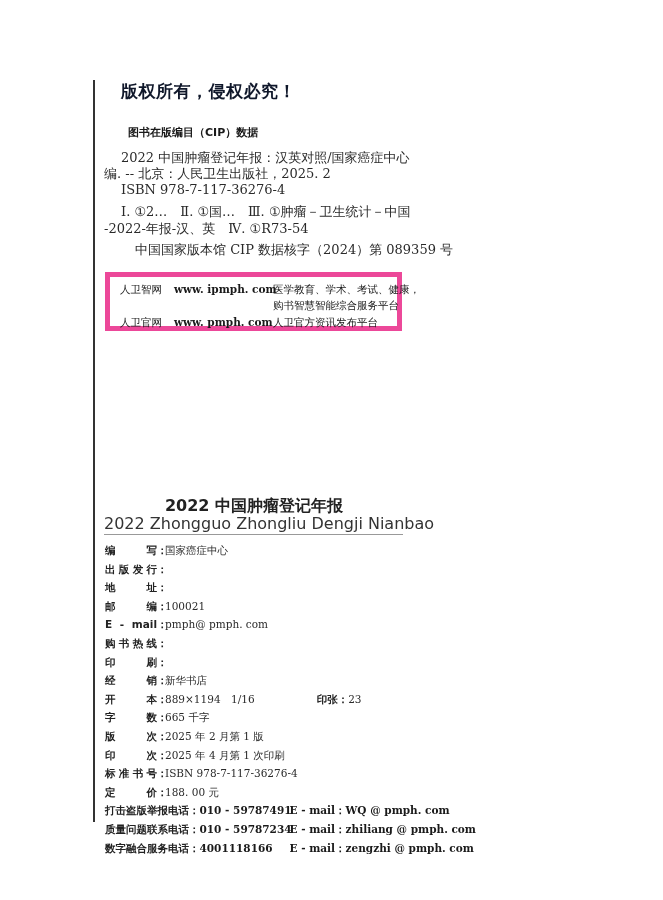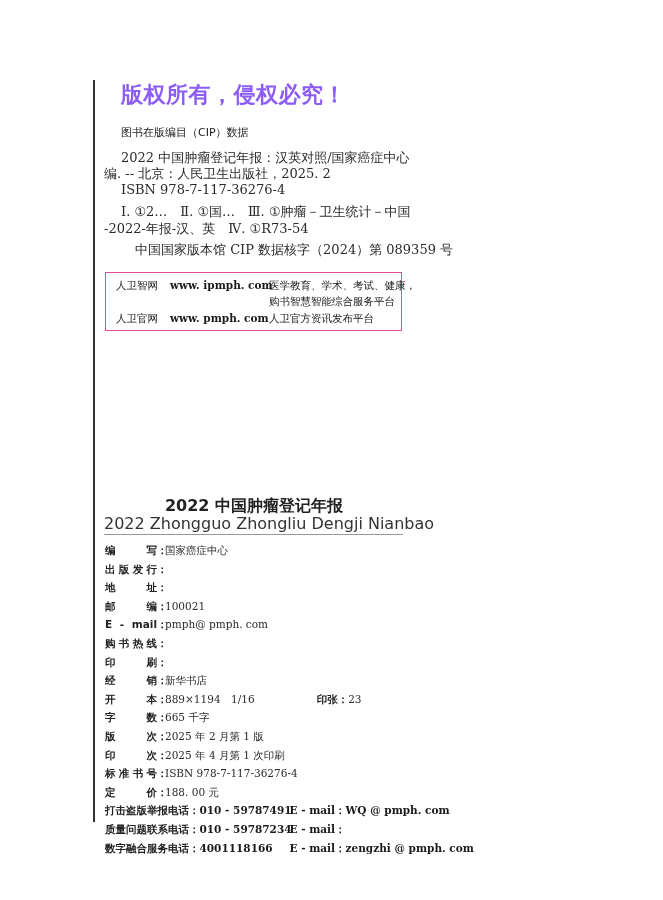--- a/index.html
+++ b/index.html
@@ -9,29 +9,29 @@
       font-family: "DejaVu Serif", "Liberation Serif", serif;
     }
     .vline {
       position: absolute; left: 93px; top: 80px; width: 2px; height: 742px;
       background: #333333;
     }
     .sans { font-family: "DejaVu Sans", "Liberation Sans", sans-serif; }
     .abs { position: absolute; white-space: nowrap; }
 
     .copyright {
-      left: 121px; top: 80px; font-size: 22px; font-weight: bold; letter-spacing: 0.5px;
-      color: #8b5cf6;
-    }
-    .cip-title { left: 121px; top: 125px; font-size: 11px; font-weight: normal; color: #1a1a1a; }
+      left: 121px; top: 80px; font-size: 17px; font-weight: bold; letter-spacing: 0.5px;
+      color: #0f172a;
+    }
+    .cip-title { left: 128px; top: 125px; font-size: 11px; font-weight: bold; color: #1a1a1a; }
     .cip-line { font-size: 13px; color: #2a2a2a; line-height: 14px; }
 
     .web-box {
       position: absolute; left: 105px; top: 272px; width: 297px; height: 59px;
-      border: 1px solid #ec4899; box-sizing: border-box;
+      border: 5px solid #ec4899; box-sizing: border-box;
       font-size: 10.5px; color: #1a1a1a;
     }
     .web-box .cell { position: absolute; white-space: nowrap; }
 
     .book-title { left: 104px; width: 300px; text-align: center; }
     .book-title-cn { top: 496px; font-size: 16px; font-weight: bold; }
     .book-title-en { top: 514px; font-size: 16px; color: #333; }
     .hrule { position: absolute; left: 104px; top: 534px; width: 299px; height: 1px; background: #999999; }
 
     .colophon { position: absolute; left: 105px; top: 541px; font-size: 10.5px; }
@@ -196,20 +196,21 @@
     <div class="row">
       <span class="wide-lbl">打击盗版举报电话：</span>
       <span class="bold-val contact-phone" style="width: 90px;">010 - 59787491</span>
       <span class="bold-val">E - mail：</span>
       <span class="bold-val">WQ @ pmph. com</span>
     </div>
     <div class="row">
       <span class="wide-lbl">质量问题联系电话：</span>
       <span class="bold-val contact-phone" style="width: 90px;">010 - 59787234</span>
       <span class="bold-val">E - mail：</span>
+      <span class="bold-val">zhiliang @ pmph. com</span>
     </div>
     <div class="row">
       <span class="wide-lbl">数字融合服务电话：</span>
       <span class="bold-val contact-phone" style="width: 90px;">4001118166</span>
       <span class="bold-val">E - mail：</span>
       <span class="bold-val">zengzhi @ pmph. com</span>
     </div>
   </div>
 
 </body></html>

